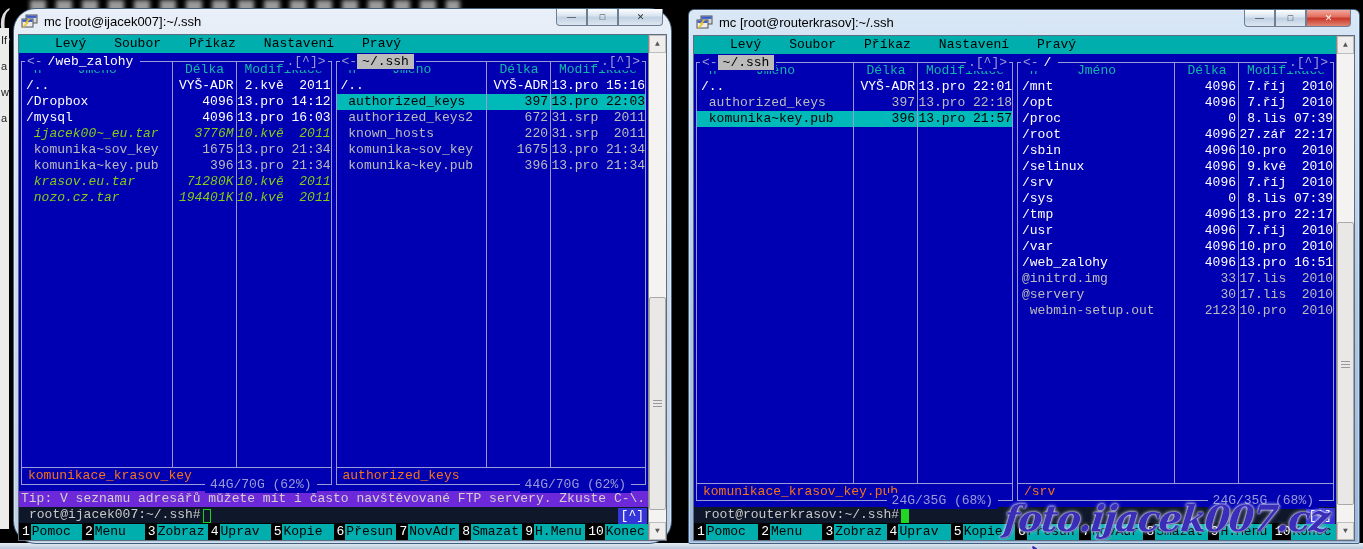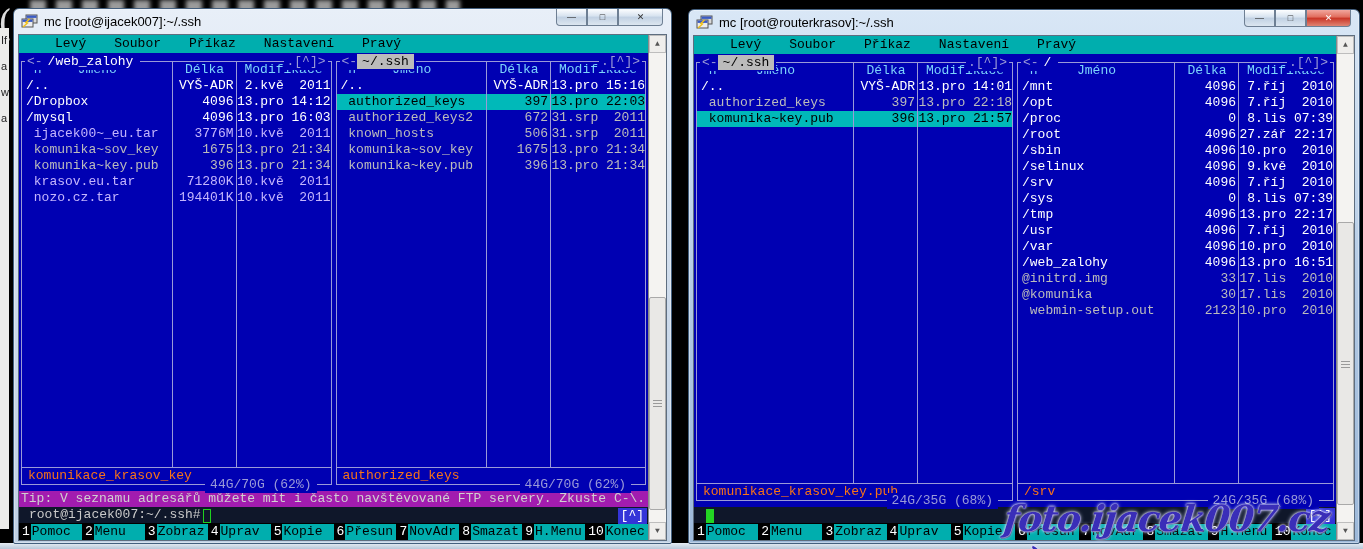--- a/index.html
+++ b/index.html
@@ -42,40 +42,40 @@
     padding-left:24px;flex:0 0 auto;}
   .menu-item{padding:0 12px;margin-right:4px;cursor:default;}
   .panels{flex:1;background:#0000b2;display:flex;gap:4px;padding:8px 2px 6px;min-height:0;}
   .panel{flex:1;border:1px solid #9a9ad8;position:relative;display:flex;flex-direction:column;min-width:0;}
   .panel-title{position:absolute;top:-8px;left:3px;right:3px;display:flex;
     justify-content:space-between;pointer-events:none;z-index:5;}
   .pt-left{background:#0000b2;padding:0 2px;color:#9a9ad8;white-space:pre;pointer-events:auto;}
   .pt-left .path{color:#fff;padding:0 5px;}
   .pt-left .path.active{background:#bbbbbb;color:#000;}
   .pt-right{background:#0000b2;padding:0 2px;color:#9a9ad8;pointer-events:auto;}
-  .phead{height:16px;display:grid;grid-template-columns:1fr 64px 94px;color:#7dd3fc;flex:0 0 auto;}
+  .phead{height:16px;display:grid;grid-template-columns:1fr 64px 94px;color:#14b8a6;flex:0 0 auto;}
   .ph-name{position:relative;text-align:center;overflow:hidden;}
   .ph-sort{position:absolute;left:4px;top:0;}
   .ph-size,.ph-date{text-align:center;overflow:hidden;}
   .rows{flex:1;display:flex;flex-direction:column;overflow:hidden;}
   .row{height:16px;flex:0 0 auto;display:grid;grid-template-columns:1fr 64px 94px;white-space:pre;}
   .c-name{padding-left:4px;overflow:hidden;}
   .c-size{text-align:right;padding-right:3px;overflow:hidden;}
   .c-date{text-align:right;padding-right:0;overflow:hidden;}
   .row.dir{color:#ffffff;}
   .row.file,.row.link{color:#bcbcbc;}
-  .row.archive{color:#c4b5fd;}
+  .row.archive{color:#84cc16;font-style:italic;}
   .row.selected{background:#00b9b9;color:#000;}
   .sep{position:absolute;top:0;bottom:17px;width:1px;background:#9a9ad8;z-index:3;}
   .sep1{right:158px;} .sep2{right:94px;}
   .hrline{border-top:1px solid #9a9ad8;height:0;flex:0 0 auto;}
   .ministatus{height:16px;color:#f97316;padding-left:6px;white-space:pre;overflow:hidden;flex:0 0 auto;}
   .free{position:absolute;bottom:-9px;right:14px;background:#0000b2;padding:0 5px;
     color:#9a9ad8;z-index:5;white-space:pre;font-family:Liberation Mono, monospace;}
-  .tipline{height:16px;background:#a21caf;color:#d0d0d0;padding-left:2px;
+  .tipline{height:16px;background:#6d28d9;color:#d0d0d0;padding-left:2px;
     white-space:pre;overflow:hidden;flex:0 0 auto;}
   .cmdline{height:16px;background:#0f172a;color:#c9c9c9;display:flex;align-items:flex-end;
     position:relative;padding-left:10px;white-space:pre;flex:0 0 auto;}
   .cursor{width:8px;height:14px;margin-left:2px;flex:0 0 auto;}
   .cursor-hollow{border:1px solid #1fd11f;box-sizing:border-box;}
   .cursor-solid{background:#23d523;}
   .cmd-badge{position:absolute;right:1px;top:1px;background:#3434d8;color:#fff;padding:0 3px;}
   .fkeys{height:17px;background:#000;display:flex;flex:0 0 auto;align-items:center;}
   .fk{flex:1;display:flex;min-width:0;height:16px;line-height:16px;}
   .fk-num{color:#fff;padding:0 1px 0 3px;}
@@ -103,21 +103,21 @@
 <div class="big-paren-bottom">(</div>
 <div class="edge-strip">
 
 <span>If</span>
     <span>a</span>
     <span>w</span>
     <span>a</span>
   </div>
 <div class="taskbar"></div>
 
-<div class="window win-inactive" style="left:13px;top:8px;width:657px;height:534px;">
+<div class="window win-inactive" style="left:13px;top:8px;width:657px;height:534px;border-radius:23px;">
   <div class="titlebar">
     <svg class="title-icon" viewBox="0 0 17 15">
       <rect x="5" y="1" width="11" height="8" fill="#d9d9d9" stroke="#555" stroke-width="1"></rect>
       <rect x="5.5" y="1.5" width="10" height="2.4" fill="#3a5bc4"></rect>
       <rect x="1" y="5" width="11" height="8" fill="#ececec" stroke="#555" stroke-width="1"></rect>
       <rect x="1.5" y="5.5" width="10" height="2.4" fill="#3a5bc4"></rect>
       <path d="M2 13 L6.5 9 L4.8 8.4 L8.5 5" stroke="#f2c218" fill="none" stroke-width="1.4"></path>
     </svg>
     <span>mc [root@ijacek007]:~/.ssh</span>
     <div class="cbtns">
@@ -220,21 +220,21 @@
                 <span class="c-size">397</span>
                 <span class="c-date">13.pro 22:03</span>
               </div>
               <div class="row file">
                 <span class="c-name"> authorized_keys2</span>
                 <span class="c-size">672</span>
                 <span class="c-date">31.srp  2011</span>
               </div>
               <div class="row file">
                 <span class="c-name"> known_hosts</span>
-                <span class="c-size">506</span>
+                <span class="c-size">220</span>
                 <span class="c-date">31.srp  2011</span>
               </div>
               <div class="row file">
                 <span class="c-name"> komunika~sov_key</span>
                 <span class="c-size">1675</span>
                 <span class="c-date">13.pro 21:34</span>
               </div>
               <div class="row file">
                 <span class="c-name"> komunika~key.pub</span>
                 <span class="c-size">396</span>
@@ -346,21 +346,21 @@
           <div class="phead">
             <span class="ph-name"><span class="ph-sort">'n</span><span>Jméno</span></span>
             <span class="ph-size">Délka</span>
             <span class="ph-date">Modifikace</span>
           </div>
           <div class="rows">
 
           <div class="row dir">
                 <span class="c-name">/..</span>
                 <span class="c-size">VYŠ-ADR</span>
-                <span class="c-date">13.pro 14:01</span>
+                <span class="c-date">13.pro 22:01</span>
               </div>
               <div class="row file">
                 <span class="c-name"> authorized_keys</span>
                 <span class="c-size">397</span>
                 <span class="c-date">13.pro 22:18</span>
               </div>
               <div class="row file selected">
                 <span class="c-name"> komunika~key.pub</span>
                 <span class="c-size">396</span>
                 <span class="c-date">13.pro 21:57</span>
@@ -444,38 +444,39 @@
                 <span class="c-name">/web_zalohy</span>
                 <span class="c-size">4096</span>
                 <span class="c-date">13.pro 16:51</span>
               </div>
               <div class="row link">
                 <span class="c-name">@initrd.img</span>
                 <span class="c-size">33</span>
                 <span class="c-date">17.lis  2010</span>
               </div>
               <div class="row link">
-                <span class="c-name">@komunika</span>
+                <span class="c-name">@servery</span>
                 <span class="c-size">30</span>
                 <span class="c-date">17.lis  2010</span>
               </div>
               <div class="row file">
                 <span class="c-name"> webmin-setup.out</span>
                 <span class="c-size">2123</span>
                 <span class="c-date">10.pro  2010</span>
               </div>
             </div>
           <div class="hrline"></div>
           <div class="ministatus">/srv</div>
           <span class="free">24G/35G (68%)</span>
           <div class="sep sep1"></div>
             <div class="sep sep2"></div>
         </div>
       </div>
       <div class="cmdline">
+        <span>root@routerkrasov:~/.ssh#</span>
         <span class="cursor cursor-solid"></span>
         <span class="cmd-badge">[^]</span>
       </div>
       <div class="fkeys">
 
       <span class="fk">
             <span class="fk-num">1</span>
             <span class="fk-label">Pomoc</span>
           </span>
           <span class="fk">

